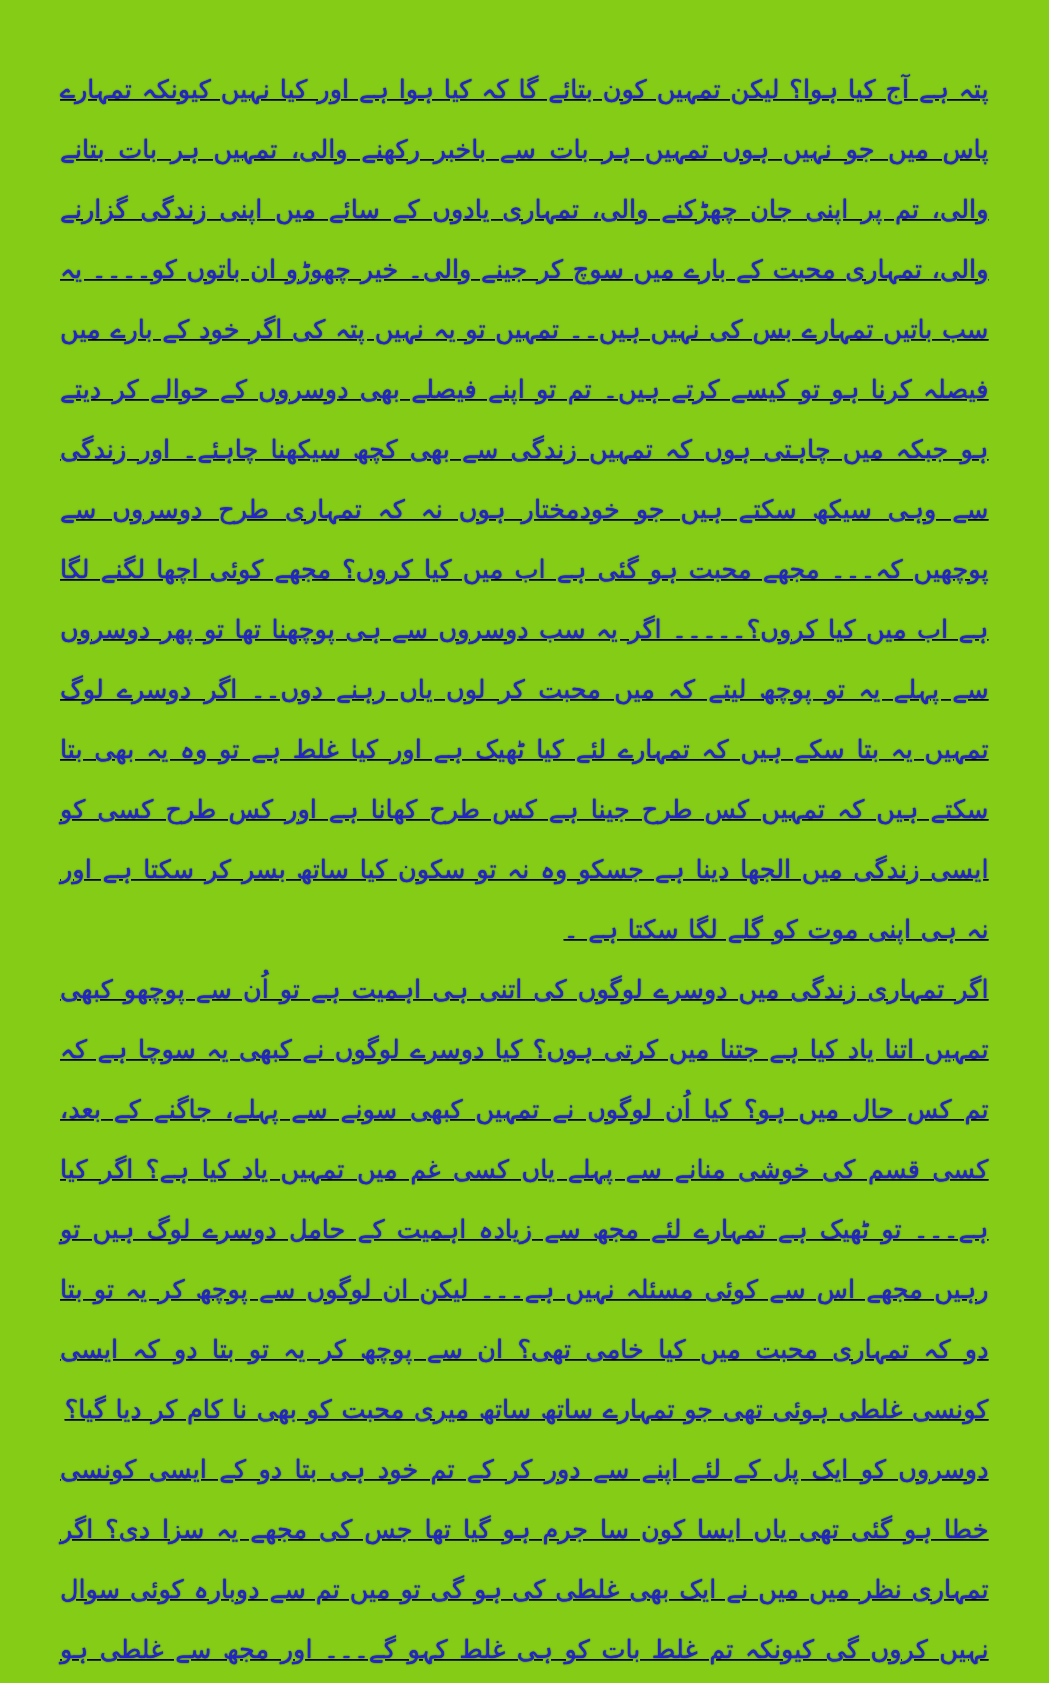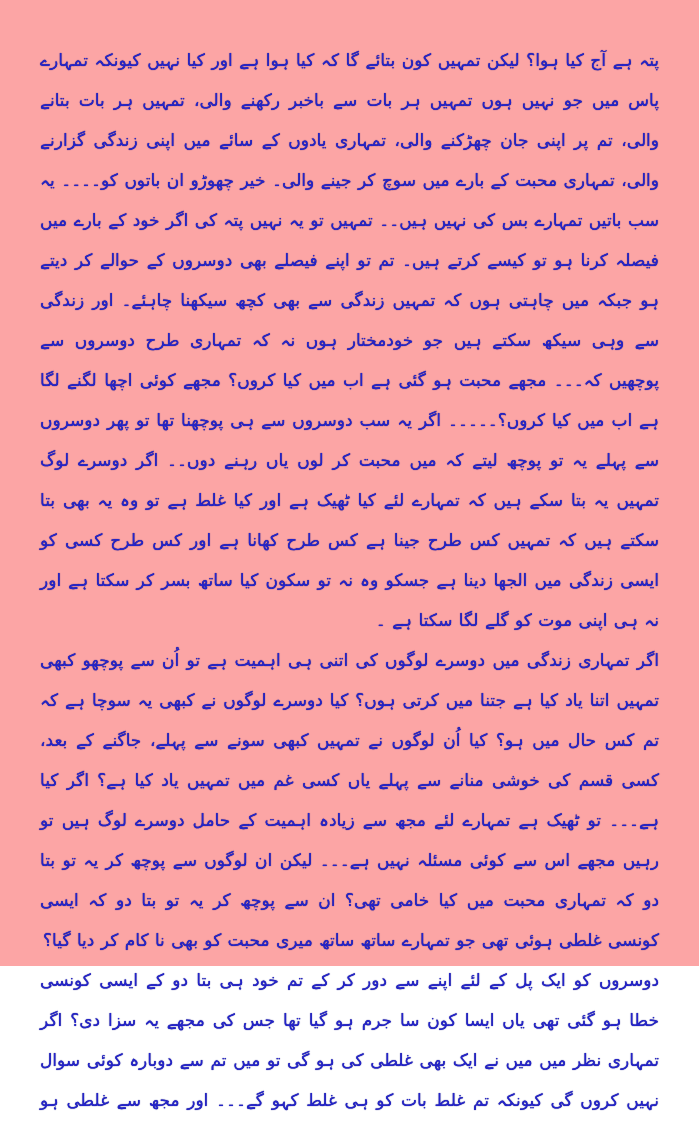--- a/index.html
+++ b/index.html
@@ -8,23 +8,24 @@
     background: #ffffff;
   }
   body {
     width: 699px;
     height: 1122px;
     overflow: hidden;
   }
   .page {
     box-sizing: border-box;
     width: 699px;
-    height: 966px;
+    height: 1122px;
     padding: 40px 40px 0 40px;
-    background: #fca5a5;
+    background: #84cc16;
+    text-decoration: underline;
   }
   .text-block {
     direction: rtl;
     unicode-bidi: embed;
   }
   p.urdu {
     margin: 0;
     direction: rtl;
     text-align: justify;
     font-family: "DejaVu Sans", sans-serif;

